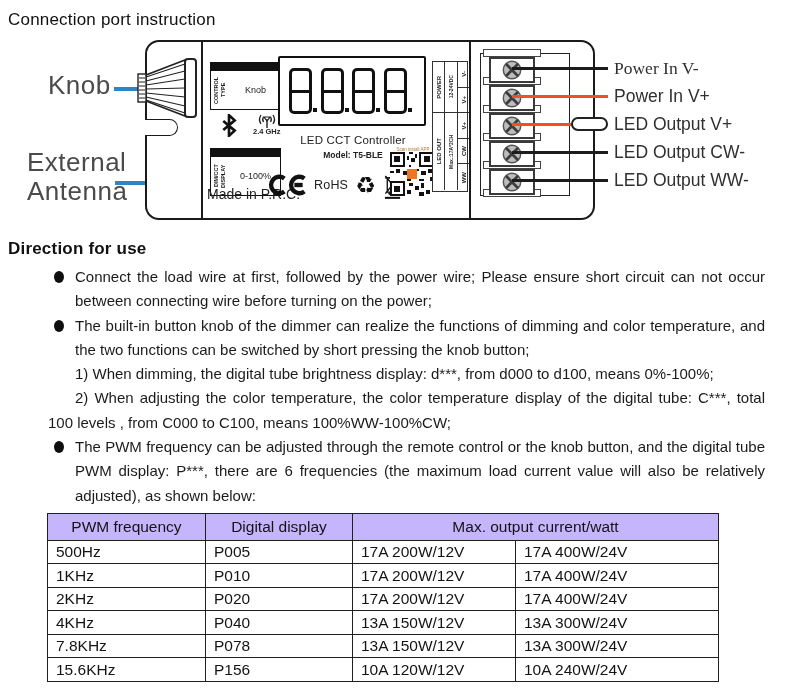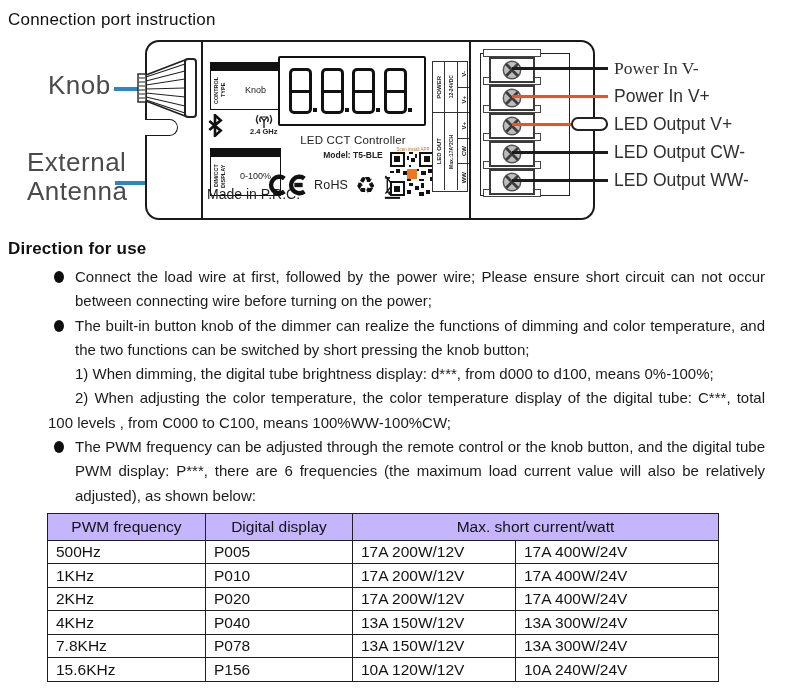--- a/index.html
+++ b/index.html
@@ -31,21 +31,21 @@
     position:absolute; left:63px; width:71px; height:48px;
     border:1.5px solid #111; background:#fff;
   }
   .spec-box .bar { height:8px; background:#111; }
   .spec-box .bx { display:flex; align-items:center; height:38px; }
   .vtext { writing-mode:vertical-rl; transform:rotate(180deg); }
   .spec-title { font-size:5.5px; font-weight:bold; color:#222; line-height:1.25; width:18px;
                 height:34px; text-align:center; margin-left:2px; }
   .spec-val { flex:1; text-align:center; font-size:9px; color:#222; }
 
-  .bt-row { position:absolute; left:60px; top:72px; display:flex; gap:27px; align-items:flex-start; }
+  .bt-row { position:absolute; left:74px; top:72px; display:flex; gap:16px; align-items:flex-start; }
   .freq-wrap { display:flex; flex-direction:column; align-items:center; }
   .freq-label { font-size:7.5px; font-weight:bold; color:#222; margin-top:-1px; }
 
   .made-in { position:absolute; left:60px; top:144px; font-size:14px; font-weight:normal; color:#222; }
 
   .seg-display {
     position:absolute; left:131px; top:14px; width:148px; height:70px;
     border:2.5px solid #111; border-radius:2px; background:#fff;
     display:flex; align-items:center; justify-content:space-evenly; padding-right:8px;
   }
@@ -334,21 +334,21 @@
   <colgroup>
       <col class="c1">
       <col class="c2">
       <col class="c3">
       <col class="c4">
     </colgroup>
   <thead>
     <tr>
       <th>PWM frequency</th>
       <th>Digital display</th>
-      <th colspan="2">Max. short current/watt</th>
+      <th colspan="2">Max. output current/watt</th>
     </tr>
   </thead>
   <tbody>
     <tr>
       <td>500Hz</td>
       <td>P005</td>
       <td>17A 200W/12V</td>
       <td>17A 400W/24V</td>
     </tr>
     <tr>

